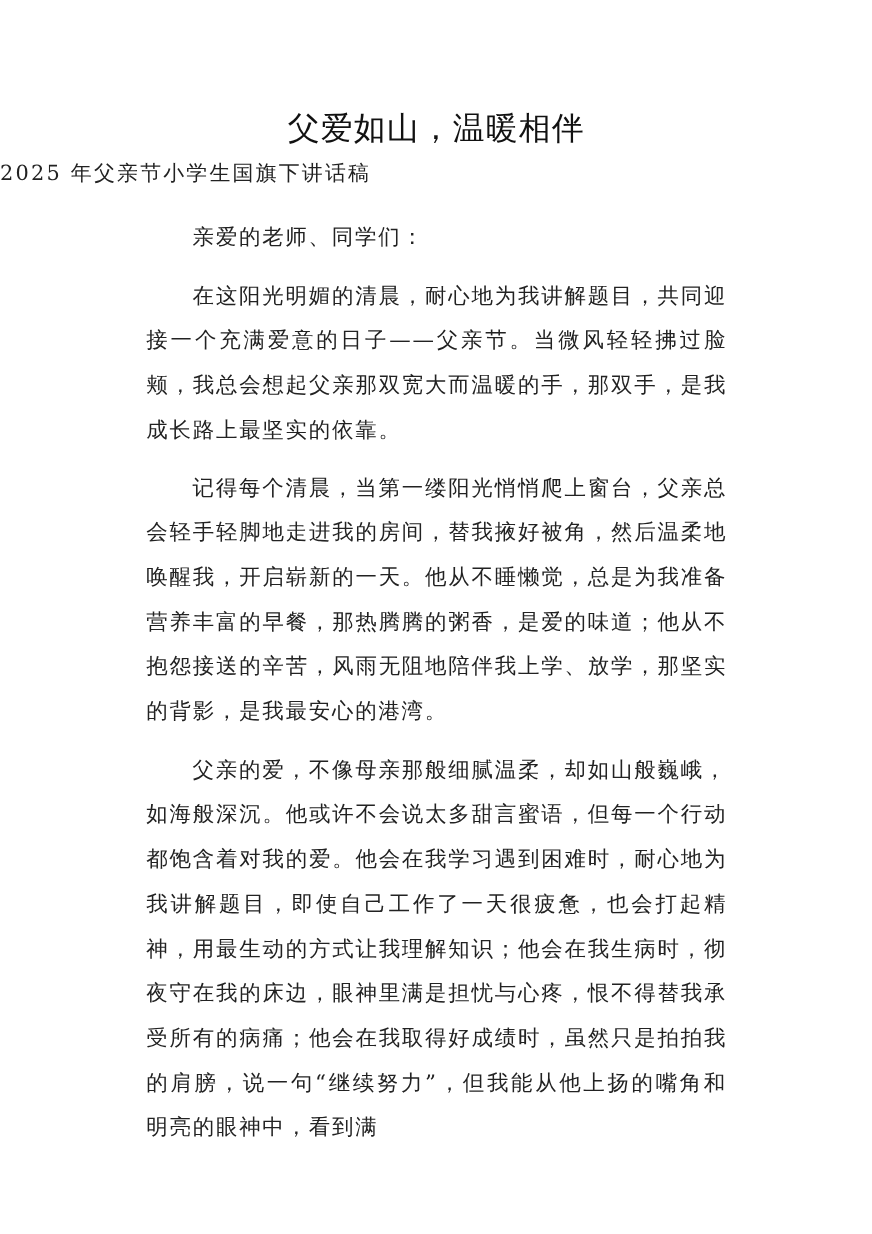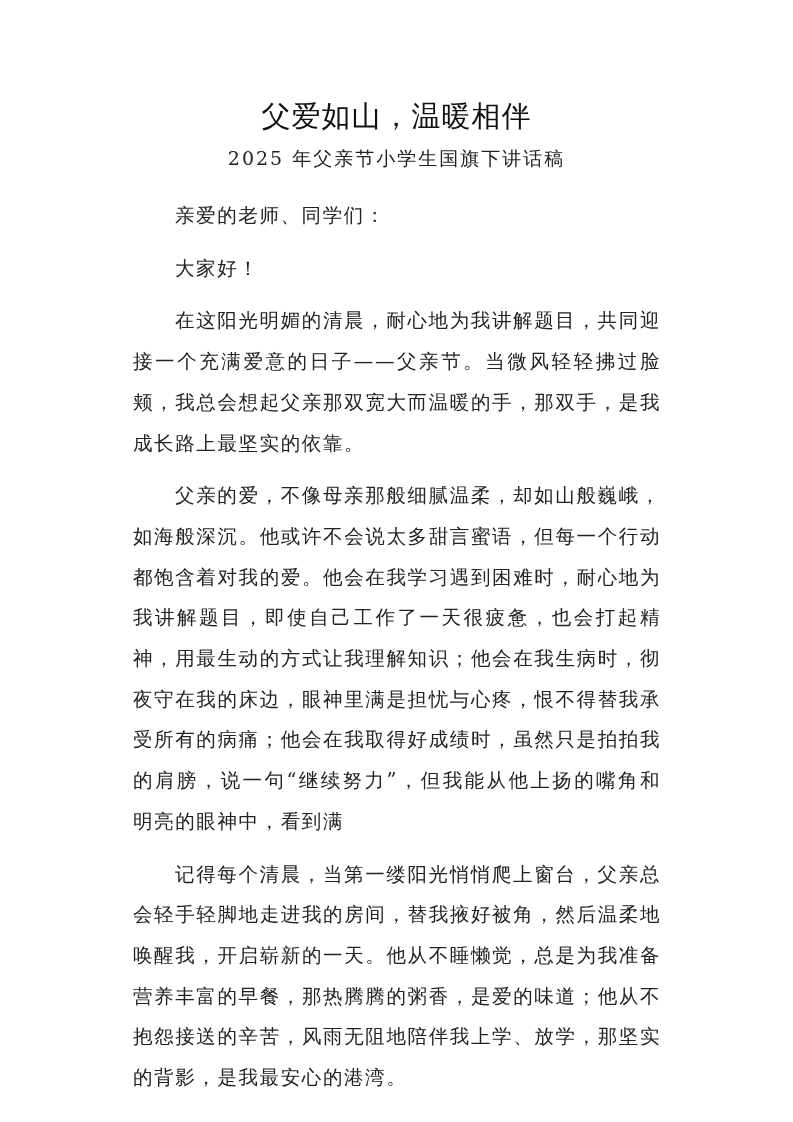--- a/index.html
+++ b/index.html
@@ -10,36 +10,35 @@
     font-family: "DejaVu Serif", "Liberation Serif", serif;
     padding-left: 37px;
   }
   .title {
     position: absolute; top: 96px; left: 0; width: 793px;
     text-align: center; font-size: 29px; line-height: 40px;
     color: #111; letter-spacing: 1px;
   }
   .subtitle {
     position: absolute; top: 144px; left: 0; width: 793px;
-    text-align: center; font-size: 19px; line-height: 28px;
+    text-align: left; font-size: 19px; line-height: 28px;
     color: #222; letter-spacing: 2px;
   }
   .body {
     position: absolute; top: 184px; left: 121px; width: 552px;
     font-size: 19.5px; line-height: 40.7px; color: #222;
     text-align: justify; letter-spacing: 1.6px;
   }
   .para { margin: 12px; text-indent: 42px; }
 </style>
 </head>
 <body>
 
 <div class="page">
   <div class="title">父爱如山，温暖相伴</div>
   <div class="subtitle">2025 年父亲节小学生国旗下讲话稿</div>
   <div class="body">
     <p class="para">亲爱的老师、同学们：</p>
-    <p class="para">大家好！</p>
     <p class="para">在这阳光明媚的清晨，耐心地为我讲解题目，共同迎接一个充满爱意的日子——父亲节。当微风轻轻拂过脸颊，我总会想起父亲那双宽大而温暖的手，那双手，是我成长路上最坚实的依靠。</p>
+    <p class="para">记得每个清晨，当第一缕阳光悄悄爬上窗台，父亲总会轻手轻脚地走进我的房间，替我掖好被角，然后温柔地唤醒我，开启崭新的一天。他从不睡懒觉，总是为我准备营养丰富的早餐，那热腾腾的粥香，是爱的味道；他从不抱怨接送的辛苦，风雨无阻地陪伴我上学、放学，那坚实的背影，是我最安心的港湾。</p>
     <p class="para">父亲的爱，不像母亲那般细腻温柔，却如山般巍峨，如海般深沉。他或许不会说太多甜言蜜语，但每一个行动都饱含着对我的爱。他会在我学习遇到困难时，耐心地为我讲解题目，即使自己工作了一天很疲惫，也会打起精神，用最生动的方式让我理解知识；他会在我生病时，彻夜守在我的床边，眼神里满是担忧与心疼，恨不得替我承受所有的病痛；他会在我取得好成绩时，虽然只是拍拍我的肩膀，说一句“继续努力”，但我能从他上扬的嘴角和明亮的眼神中，看到满</p>
-    <p class="para">记得每个清晨，当第一缕阳光悄悄爬上窗台，父亲总会轻手轻脚地走进我的房间，替我掖好被角，然后温柔地唤醒我，开启崭新的一天。他从不睡懒觉，总是为我准备营养丰富的早餐，那热腾腾的粥香，是爱的味道；他从不抱怨接送的辛苦，风雨无阻地陪伴我上学、放学，那坚实的背影，是我最安心的港湾。</p>
   </div>
 </div>
 
 </body></html>

